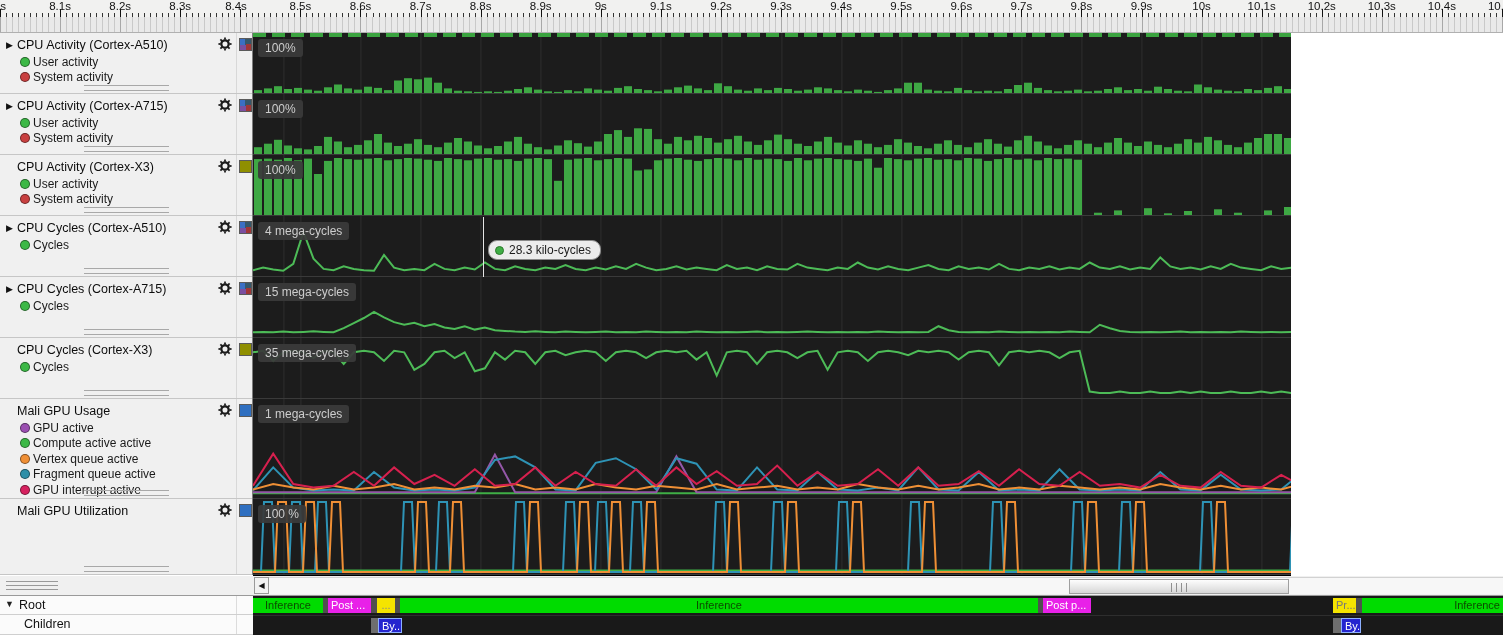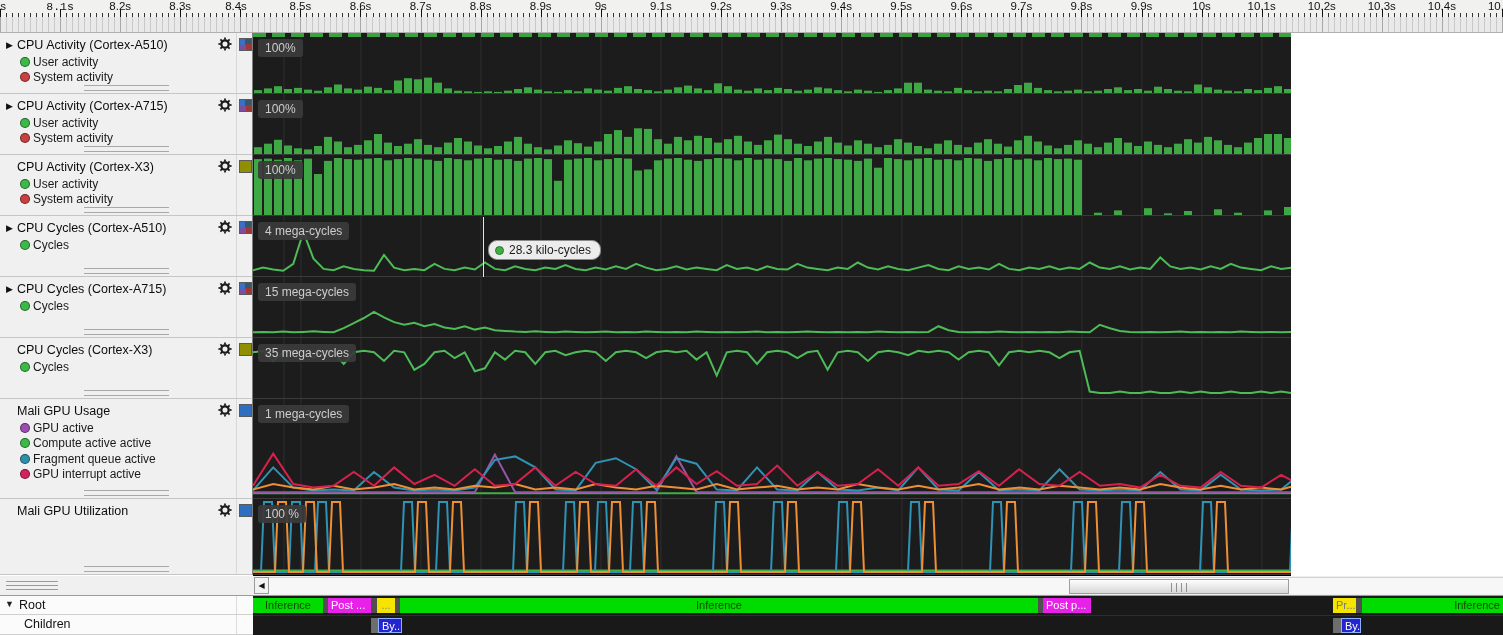--- a/index.html
+++ b/index.html
@@ -334,21 +334,21 @@
     <div class="tick" style="left: 1453.94px;"></div>
     <div class="tick" style="left: 1459.94px;"></div>
     <div class="tick" style="left: 1465.95px;"></div>
     <div class="tick" style="left: 1471.96px;"></div>
     <div class="tick" style="left: 1477.97px;"></div>
     <div class="tick" style="left: 1483.98px;"></div>
     <div class="tick" style="left: 1489.98px;"></div>
     <div class="tick" style="left: 1495.99px;"></div>
     <div class="tick major" style="left: 1502px;"></div>
     <div class="rlabel" style="left: 0px;">8s</div>
-    <div class="rlabel" style="left: 60.1px; font-family: Liberation Mono, monospace;">8.1s</div>
+    <div class="rlabel" style="left: 60.1px;">8.1s</div>
     <div class="rlabel" style="left: 120.2px;">8.2s</div>
     <div class="rlabel" style="left: 180.2px;">8.3s</div>
     <div class="rlabel" style="left: 236px;">8.4s</div>
     <div class="rlabel" style="left: 300.4px;">8.5s</div>
     <div class="rlabel" style="left: 360.5px;">8.6s</div>
     <div class="rlabel" style="left: 420.6px;">8.7s</div>
     <div class="rlabel" style="left: 480.6px;">8.8s</div>
     <div class="rlabel" style="left: 540.7px;">8.9s</div>
     <div class="rlabel" style="left: 600.8px;">9s</div>
     <div class="rlabel" style="left: 660.9px;">9.1s</div>
@@ -547,20 +547,24 @@
         </svg></div>
       <div class="chip blue"></div>
       <div class="legend">
         <div class="litem">
           <div class="ldot" style="background: rgb(154, 79, 176);"></div>
           <div class="ltext">GPU active</div>
         </div>
         <div class="litem">
           <div class="ldot" style="background: rgb(60, 184, 70);"></div>
           <div class="ltext">Compute active active</div>
+        </div>
+        <div class="litem">
+          <div class="ldot" style="background: rgb(239, 143, 53);"></div>
+          <div class="ltext">Vertex queue active</div>
         </div>
         <div class="litem">
           <div class="ldot" style="background: rgb(46, 143, 168);"></div>
           <div class="ltext">Fragment queue active</div>
         </div>
         <div class="litem">
           <div class="ldot" style="background: rgb(214, 33, 95);"></div>
           <div class="ltext">GPU interrupt active</div>
         </div>
       </div>

